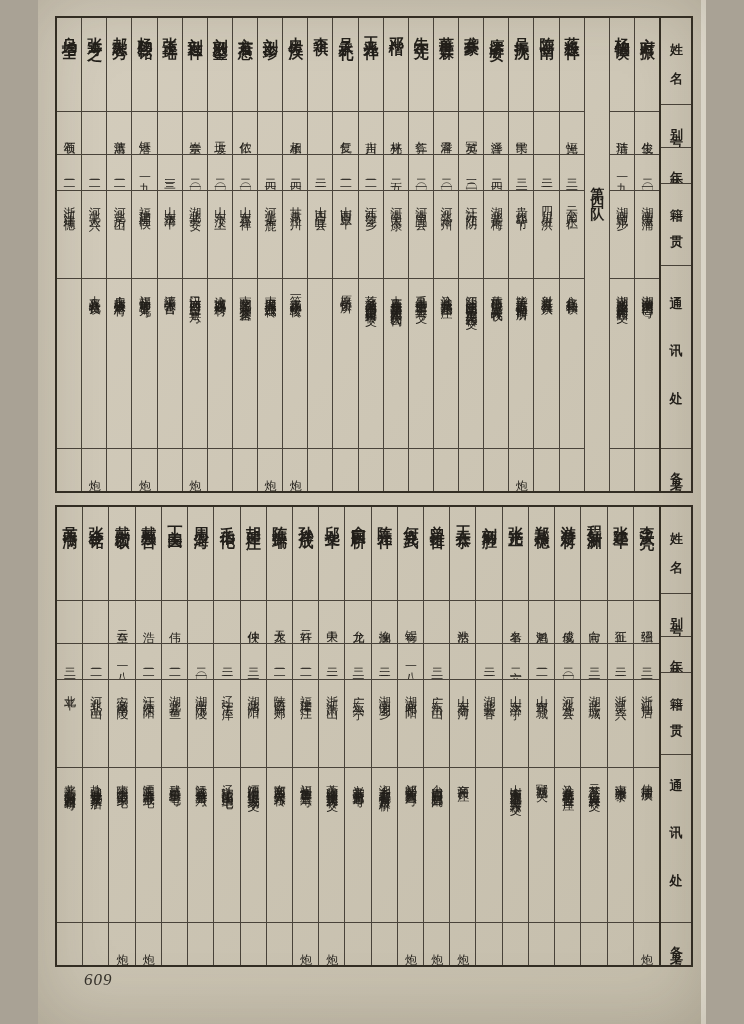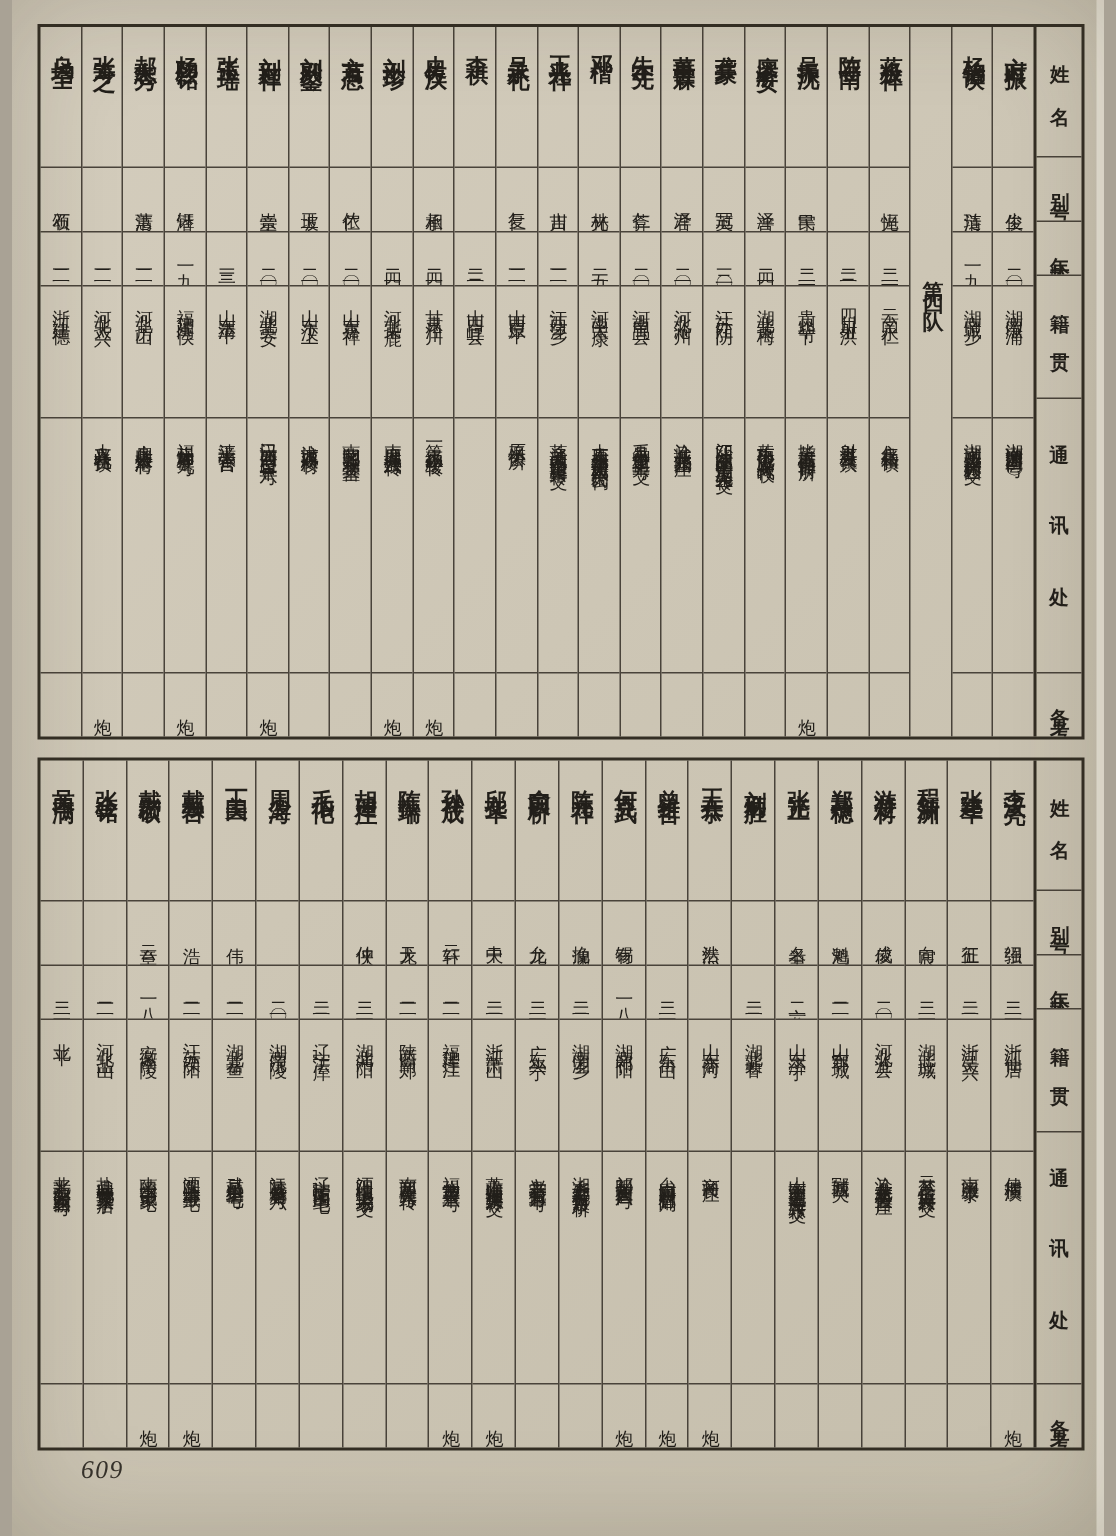--- a/index.html
+++ b/index.html
@@ -1,18 +1,18 @@
 <!DOCTYPE html>
 <html><head>
 <meta charset="utf-8">
 <style>
   html,body{margin:0;padding:0;background:#a9a295;}
   .page{
     position:relative;
-    width:728px;height:1024px;
+    width:668px;height:1024px;
     margin:0 auto;
     background:linear-gradient(135deg,#d4cdbd 0%,#cdc6b5 45%,#c5beac 100%);
     font-family:"Liberation Serif","DejaVu Serif",serif;
     color:#221f1a;
     overflow:hidden;
     text-decoration:underline;
   }
   .page::before{
     content:'';position:absolute;top:0;right:0;width:5px;height:100%;
     background:#ece7da;z-index:3;

